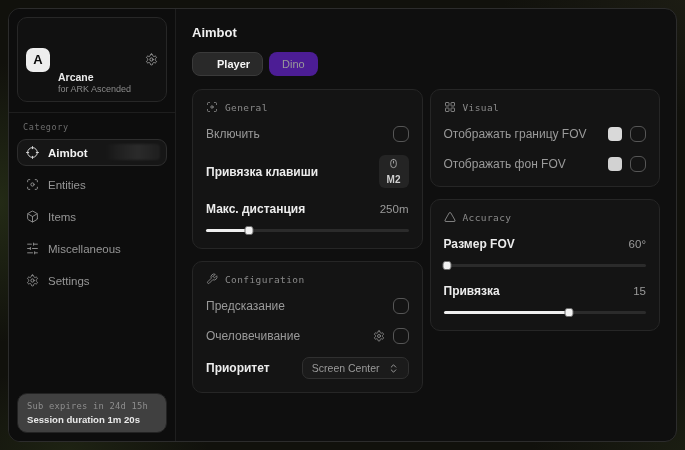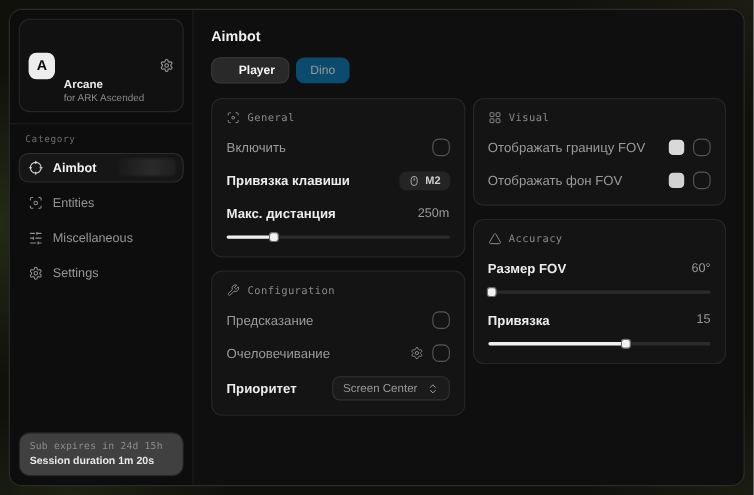--- a/index.html
+++ b/index.html
@@ -38,38 +38,38 @@
     filter:blur(1px);pointer-events:none;}
   .side-footer{position:absolute;left:8px;right:8px;bottom:8px;border:1px solid #232323;
     border-radius:10px;padding:7px 9px;background:#404040;}
   .foot1{font-family:"DejaVu Sans Mono",monospace;font-size:8.8px;color:#8d8d8d;letter-spacing:.2px;}
   .foot2{font-size:9.6px;color:#e9e9e9;font-weight:700;margin-top:3px;}
   
   .main{flex:1;padding:14px 16px;position:relative;}
   .page-title{font-size:13px;font-weight:700;color:#f0f0f0;margin:2px 0 0 0;}
   .tabs{display:flex;gap:6px;margin-top:12px;}
   .tab{font-family:"Liberation Sans",sans-serif;font-size:11px;border-radius:8px;padding:5px 12px;
-    border:1px solid transparent;background:#0c4a6e;color:#9a9a9a;cursor:pointer;}
+    border:1px solid transparent;background:#4c1d95;color:#9a9a9a;cursor:pointer;}
   .tab.active{background:#292929;border-color:#3a3a3a;color:#f5f5f5;font-weight:600;padding-left:24px;}
   .grid{display:flex;gap:7px;margin-top:13px;align-items:flex-start;}
   .col{flex:1;display:flex;flex-direction:column;gap:12px;min-width:0;}
   .card{border:1px solid #262626;border-radius:10px;background:#141414;padding:11px 13px 13px 13px;}
   .card-head{display:flex;align-items:center;gap:7px;color:#8a8a8a;}
   .card-head .hicon{display:flex;color:#8a8a8a;}
   .card-title{font-family:"DejaVu Sans Mono",monospace;font-size:9.5px;letter-spacing:.4px;}
   .row{display:flex;align-items:center;justify-content:space-between;margin-top:12px;min-height:18px;}
   .lbl{font-size:12px;color:#9a9a9a;}
   .lbl.strong{color:#ececec;font-weight:600;}
   .val{font-size:11.5px;color:#9a9a9a;}
   .rgroup{display:flex;align-items:center;gap:8px;}
   .checkbox{width:16px;height:16px;border:1.5px solid #565656;border-radius:6px;
     box-sizing:border-box;background:transparent;cursor:pointer;flex:0 0 16px;}
   .swatch{width:14px;height:14px;border-radius:4px;cursor:pointer;flex:0 0 14px;}
   .keybind{display:flex;align-items:center;gap:5px;background:#242424;border-radius:6px;
-    padding:3px 8px;color:#cfcfcf;cursor:pointer;}
+    padding:3px 8px;color:#cfcfcf;cursor:pointer;flex-direction:column;}
   .keybind .kicon{display:flex;color:#b5b5b5;}
   .keybind .ktxt{font-size:10px;font-weight:600;}
   .select{display:flex;align-items:center;gap:8px;background:#1b1b1b;border:1px solid #303030;
     border-radius:7px;padding:4px 9px;color:#9a9a9a;font-size:10.5px;cursor:pointer;
     font-family:"Liberation Sans",sans-serif;}
   .select .sicon{display:flex;color:#b0b0b0;}
   .slider{position:relative;height:10px;margin-top:7px;cursor:pointer;}
   .slider .track{position:absolute;left:0;right:0;top:4px;height:3px;border-radius:2px;background:#2b2b2b;}
   .slider .fill{position:absolute;left:0;top:4px;height:3px;border-radius:2px;background:#efefef;}
   .slider .thumb{position:absolute;top:1px;width:9px;height:9px;border-radius:3px;background:#f2f2f2;
@@ -123,20 +123,30 @@
                 <path d="M17 3h2a2 2 0 0 1 2 2v2"></path>
                 <path d="M21 17v2a2 2 0 0 1-2 2h-2"></path>
                 <path d="M7 21H5a2 2 0 0 1-2-2v-2"></path>
                 <circle cx="12" cy="12" r="3"></circle>
               </svg>
           </span>
           <span>Entities</span>
         </div>
         <div class="nav-item">
           <span class="nicon">
+            <svg width="13" height="13" viewBox="0 0 24 24" fill="none" stroke="currentColor" stroke-width="1.8" stroke-linecap="round" stroke-linejoin="round">
+                <path d="M21 16V8a2 2 0 0 0-1-1.73l-7-4a2 2 0 0 0-2 0l-7 4A2 2 0 0 0 3 8v8a2 2 0 0 0 1 1.73l7 4a2 2 0 0 0 2 0l7-4A2 2 0 0 0 21 16z"></path>
+                <polyline points="3.27 6.96 12 12.01 20.73 6.96"></polyline>
+                <line x1="12" y1="22.08" x2="12" y2="12"></line>
+              </svg>
+          </span>
+          <span>Items</span>
+        </div>
+        <div class="nav-item">
+          <span class="nicon">
             <svg width="13" height="13" viewBox="0 0 24 24" fill="none" stroke="currentColor" stroke-width="1.8" stroke-linecap="round">
                 <line x1="21" y1="4" x2="14" y2="4"></line>
                 <line x1="10" y1="4" x2="3" y2="4"></line>
                 <line x1="21" y1="12" x2="12" y2="12"></line>
                 <line x1="8" y1="12" x2="3" y2="12"></line>
                 <line x1="21" y1="20" x2="16" y2="20"></line>
                 <line x1="12" y1="20" x2="3" y2="20"></line>
                 <line x1="14" y1="2" x2="14" y2="6"></line>
                 <line x1="8" y1="10" x2="8" y2="14"></line>
                 <line x1="16" y1="18" x2="16" y2="22"></line>

